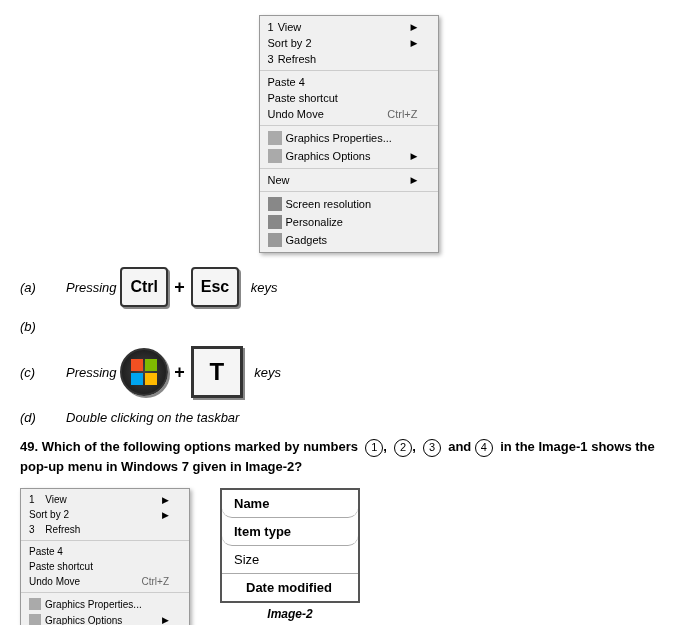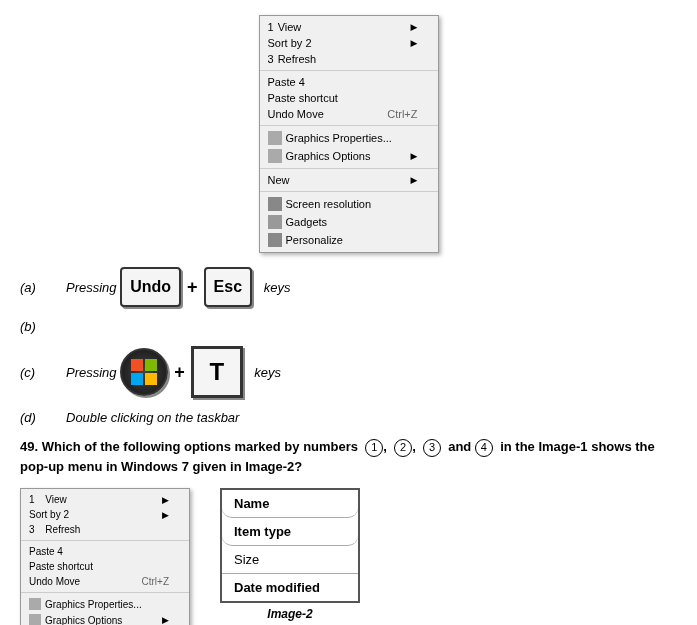--- a/index.html
+++ b/index.html
@@ -173,21 +173,21 @@
       border: 2px solid #555;
       background: #fff;
       padding: 0;
       width: 140px;
     }
     .sort-item {
       padding: 6px 12px;
       font-size: 13px;
       border-bottom: 1px solid #aaa;
     }
-    .sort-item:last-child { border-bottom: none; }
+    .sort-item:last-child { border-bottom: none; margin-left: 12px; }
     .sort-item.bold { font-weight: bold; border-radius: 10px; }
 
     .top-menu-area {
       display: flex;
       justify-content: center;
       margin-bottom: 14px;
       margin-top: 5px;
     }
   </style>
 </head>
@@ -229,35 +229,35 @@
     <div class="menu-separator"></div>
     <div class="menu-item with-arrow">
       <span>New</span>
     </div>
     <div class="menu-separator"></div>
     <div class="menu-item">
       <span class="menu-icon" style="background:#888;"></span>
       <span>Screen resolution</span>
     </div>
     <div class="menu-item">
+      <span class="menu-icon" style="background:#888;"></span>
+      <span>Personalize</span>
+    </div>
+    <div class="menu-item">
       <span class="menu-icon" style="background:#999;"></span>
       <span>Gadgets</span>
-    </div>
-    <div class="menu-item">
-      <span class="menu-icon" style="background:#888;"></span>
-      <span>Personalize</span>
     </div>
   </div>
 </div>
 
 <div class="section">
   <span class="label">(a)</span>
   <span class="section-text">Pressing</span>
   &nbsp;
-  <span class="key-btn">Undo</span>
+  <span class="key-btn">Ctrl</span>
   <span class="plus-sign">+</span>
   <span class="key-btn">Esc</span>
   &nbsp;
   <span class="section-text">keys</span>
 </div>
 
 <div class="section">
   <span class="label">(b)</span>
 </div>
 

